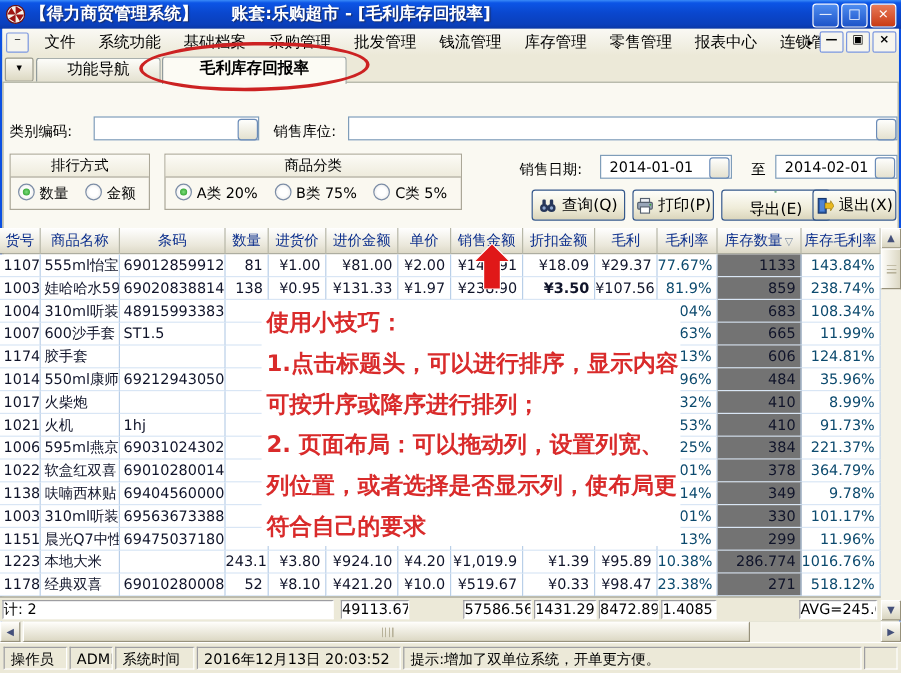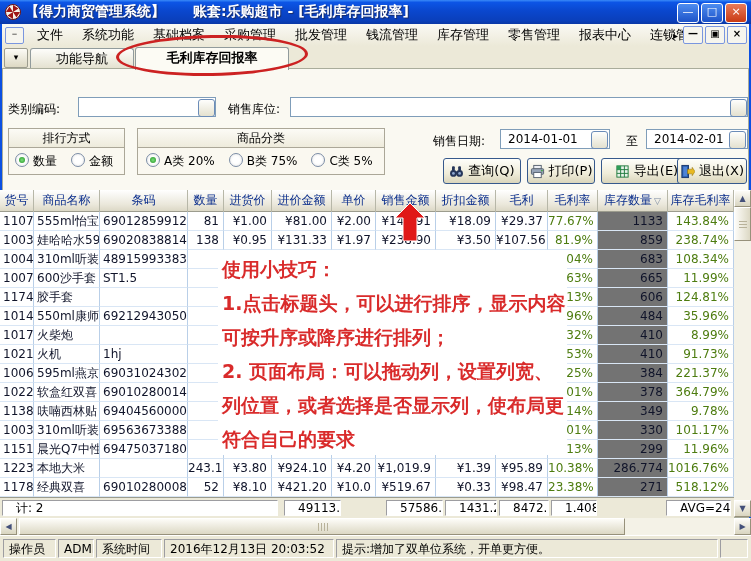--- a/index.html
+++ b/index.html
@@ -58,36 +58,36 @@
   .grid-header{position:absolute;left:0;top:190px;width:734px;height:22px;display:flex;
     background:linear-gradient(#FFFFFF,#EAE7DA 70%,#DCD8C6);border-bottom:1px solid #9C9C8E;box-sizing:border-box;}
   .th{height:22px;line-height:21px;text-align:center;color:#0B2E8C;border-right:1px solid #B7B7A8;
     box-sizing:border-box;overflow:hidden;white-space:nowrap;font-size:12px;position:relative;}
   .sort{font-size:9px;color:#7A8AA0;margin-left:2px;}
   .grid-body{position:absolute;left:0;top:212px;width:734px;height:285px;background:#fff;}
   .tr{display:flex;height:19px;}
   .td{height:19px;line-height:18px;border-right:1px solid #B9CFE8;border-bottom:1px solid #D9E6F5;
     box-sizing:border-box;overflow:hidden;white-space:nowrap;padding-left:3px;font-size:12px;color:#10142A;}
   .td.r{text-align:right;padding-left:0;padding-right:4px;}
-  .td.pct{color:#4d7c0f;}
+  .td.pct{color:#0c4a6e;}
   .td.sortcol{background:#737373;}
   
   .vsb{position:absolute;right:0;top:190px;width:17px;height:327px;background:#F4F2E7;}
   .sbtn{position:absolute;left:0;width:17px;height:17px;border:1px solid #fff;border-right-color:#97917B;
     border-bottom-color:#97917B;background:linear-gradient(#FDFCF8,#D9D5C0);box-sizing:border-box;
     text-align:center;line-height:15px;font-size:8px;color:#44507A;}
   .vthumb{position:absolute;left:0;top:17px;width:17px;height:34px;border:1px solid #fff;
     border-right-color:#97917B;border-bottom-color:#97917B;background:linear-gradient(90deg,#FDFCF8,#DCD8C4);
     box-sizing:border-box;}
   .vthumb::after{content:"";position:absolute;left:4px;top:13px;width:8px;height:7px;
     background:repeating-linear-gradient(180deg,#B8B29A 0 1px,transparent 1px 3px);}
   
   .sumrow{position:absolute;left:0;top:497px;width:734px;height:21px;background:#ECE9D8;
     border-top:1px solid #9C9C8E;box-sizing:border-box;}
-  .sumbox{position:absolute;top:2px;height:16px;line-height:15px;background:#fff;padding-left:13px;
+  .sumbox{position:absolute;top:2px;height:16px;line-height:15px;background:#fff;padding-left:0;
     border:1px solid;border-color:#9D9DA1 #FFFFFF #FFFFFF #9D9DA1;box-sizing:border-box;overflow:hidden;white-space:nowrap;}
   
   .hsb{position:absolute;left:0;top:518px;width:751px;height:17px;background:#F4F2E7;}
   .hthumb{position:absolute;left:19px;top:0;width:606px;height:17px;border:1px solid #fff;
     border-right-color:#97917B;border-bottom-color:#97917B;background:linear-gradient(#FDFCF8,#DCD8C4);box-sizing:border-box;}
   .hthumb::after{content:"";position:absolute;top:4px;left:298px;width:10px;height:8px;
     background:repeating-linear-gradient(90deg,#B8B29A 0 1px,transparent 1px 3px);}
   
   .statusbar{position:absolute;left:0;top:535px;width:751px;height:26px;background:#ECE9D8;
     border-top:1px solid #fff;box-sizing:border-box;}
@@ -193,21 +193,21 @@
   </div>
   <div class="btn" style="left:527px;top:158px;width:68px;">
     <svg width="15" height="15" viewBox="0 0 16 16">
         <rect x="4" y="1.5" width="8" height="4" fill="#EDEFF4" stroke="#55606E"></rect>
         <rect x="1.5" y="5" width="13" height="6" rx="1" fill="#98A5B8" stroke="#55606E"></rect>
         <rect x="4" y="9" width="8" height="5.5" fill="#fff" stroke="#55606E"></rect>
         <circle cx="12.7" cy="7" r="0.9" fill="#3AA13A"></circle>
       </svg>
     <span>打印(P)</span>
   </div>
-  <div class="btn" style="left:601px;top:158px;width:91px;">
+  <div class="btn" style="left:601px;top:158px;width:91px;flex-direction:column;">
     <svg width="15" height="15" viewBox="0 0 16 16">
         <rect x="2" y="2" width="12" height="12" fill="#E9F3E9" stroke="#1F7A3D"></rect>
         <path d="M2 6 H14 M2 10 H14 M6 2 V14 M10 2 V14" stroke="#1F7A3D" stroke-width="1"></path>
         <rect x="2" y="2" width="4" height="4" fill="#2E9E57"></rect>
       </svg>
     <span>导出(E)</span>
   </div>
   <div class="btn" style="left:677px;top:158px;width:70px;">
     <svg width="15" height="15" viewBox="0 0 16 16">
         <rect x="2" y="1.5" width="7" height="13" fill="#2B5FB0" stroke="#17356B"></rect>
@@ -250,21 +250,21 @@
       </div>
       <div class="tr">
         <div class="td" style="width: 34px;">10032</div>
         <div class="td" style="width: 66px;">娃哈哈水596ml</div>
         <div class="td" style="width: 88px;">6902083881405</div>
         <div class="td r" style="width: 36px;">138</div>
         <div class="td r" style="width: 48px;">¥0.95</div>
         <div class="td r" style="width: 60px;">¥131.33</div>
         <div class="td r" style="width: 44px;">¥1.97</div>
         <div class="td r" style="width: 60px;">¥238.90</div>
-        <div class="td r" style="width: 60px;">¥3.50</div>
+        <div class="td r" style="width: 60px; font-weight: bold;">¥3.50</div>
         <div class="td r" style="width: 52px;">¥107.56</div>
         <div class="td r pct" style="width: 50px;">81.9%</div>
         <div class="td r sortcol" style="width: 70px;">859</div>
         <div class="td r pct" style="width: 66px;">238.74%</div>
       </div>
       <div class="tr">
         <div class="td" style="width: 34px;">10040</div>
         <div class="td" style="width: 66px;">310ml听装加多宝</div>
         <div class="td" style="width: 88px;">4891599338393</div>
         <div class="td r" style="width: 36px;"></div>

